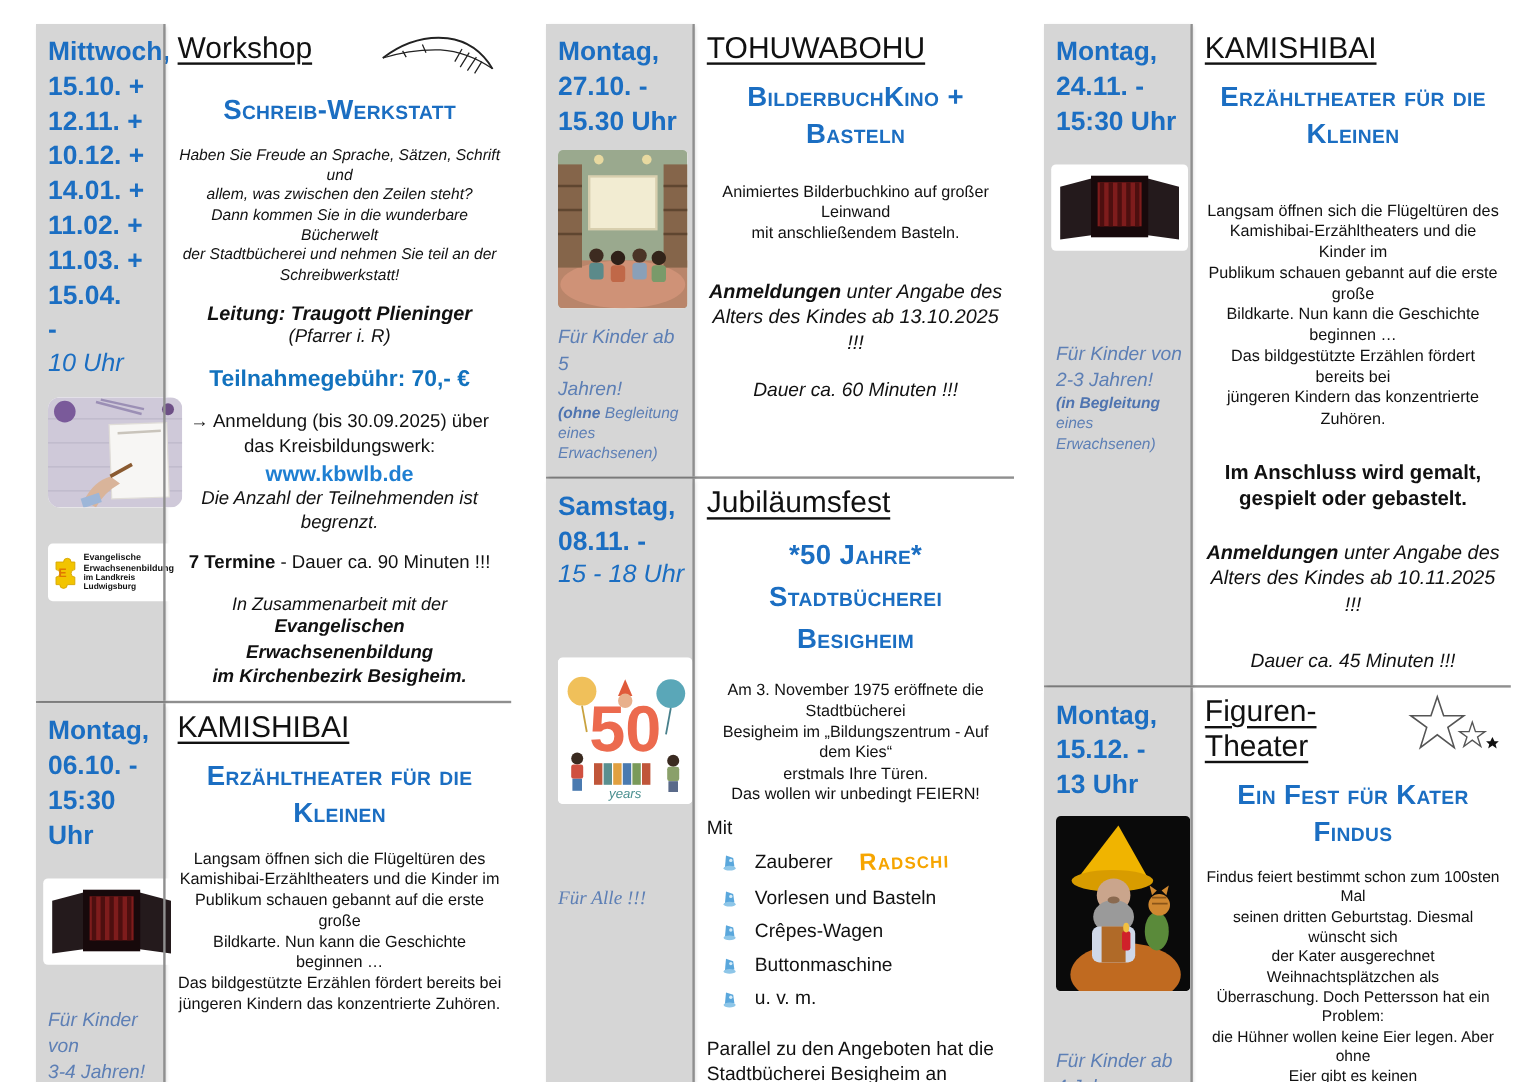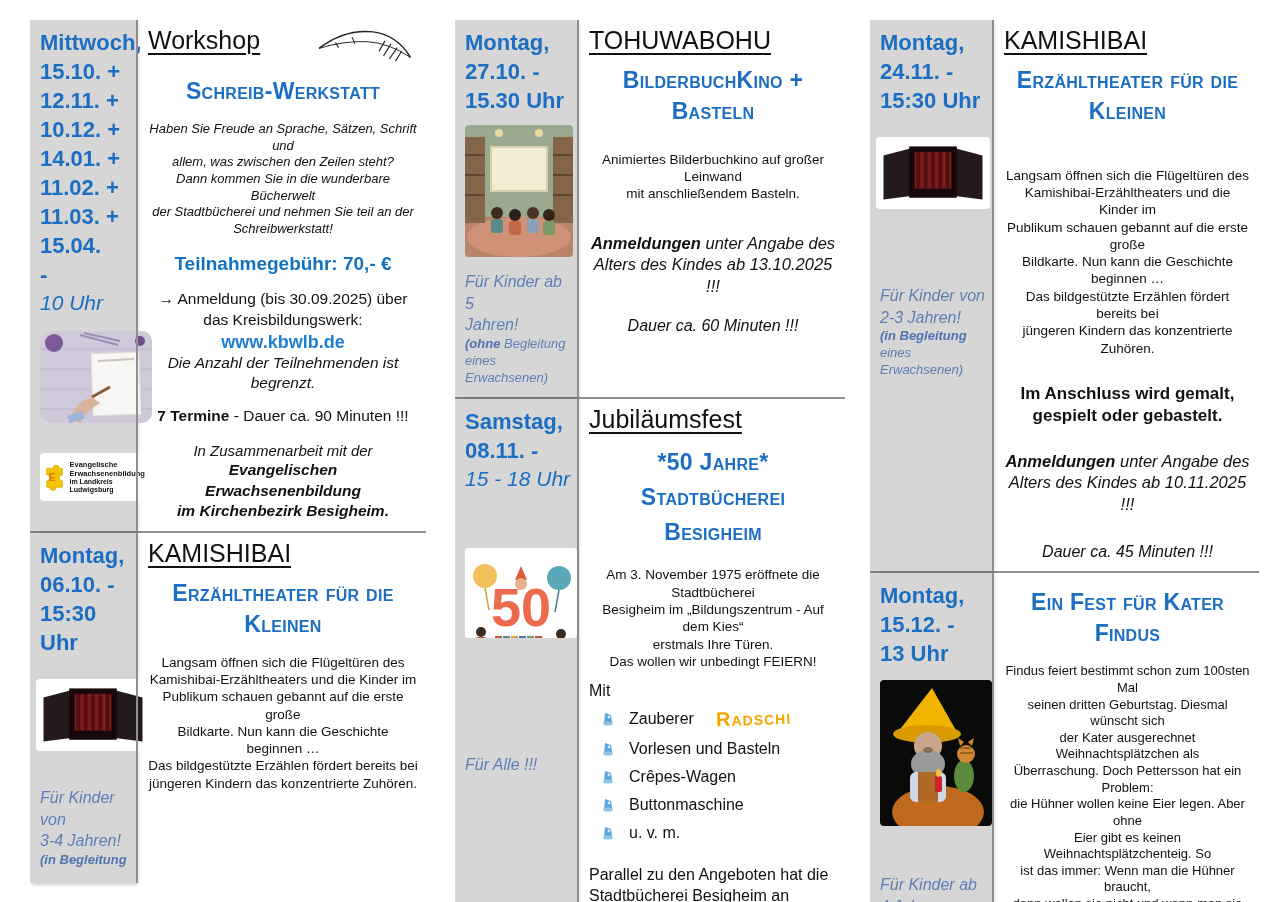--- a/index.html
+++ b/index.html
@@ -128,20 +128,24 @@
             <path d="M30 24 L34 31 M52 17 L56 26 M96 22 L88 36 M104 26 L94 42 M112 31 L102 46 M118 36 L110 49" stroke="#222" stroke-width="1.4" fill="none"></path>
           </svg>
         </span>
       </div>
       <div class="blue-head pre">Schreib-Werkstatt</div>
       <div class="body-13 it pre">Haben Sie Freude an Sprache, Sätzen, Schrift und
 allem, was zwischen den Zeilen steht?
 Dann kommen Sie in die wunderbare Bücherwelt
 der Stadtbücherei und nehmen Sie teil an der
 Schreibwerkstatt!</div>
+      <div style="margin-top:16px;">
+        <div class="b it" style="font-size:16.5px;">Leitung: Traugott Plieninger</div>
+        <div class="it" style="font-size:15.5px;">(Pfarrer i. R)</div>
+      </div>
       <div class="fee">Teilnahmegebühr: 70,- €</div>
       <div class="reg pre">→ Anmeldung (bis 30.09.2025) über
 das Kreisbildungswerk:</div>
       <div class="website">www.kbwlb.de</div>
       <div class="limited pre">Die Anzahl der Teilnehmenden ist
 begrenzt.</div>
       <div class="termine"><span class="b">7 Termine</span><span> - Dauer ca. 90 Minuten !!!</span></div>
       <div class="coop">
         <span>In Zusammenarbeit mit der</span>
         <div class="b pre">Evangelischen
@@ -263,21 +267,21 @@
       <div class="dur" style="margin-top:20px;">Dauer ca. 60 Minuten !!!</div>
     </div>
   </div>
 
   <div class="section divided" style="min-height:537px;">
     <div class="date-cell" style="width:122px;">
       <div class="day-line">Samstag,</div>
       <div class="day-line">08.11. -</div>
       <div class="time-it">15 - 18 Uhr</div>
 
-      <div class="img-box panel-img" style="width:112px;height:90px;margin-top:56px;overflow:hidden;">
+      <div class="img-box panel-img" style="width:112px;height:122px;margin-top:56px;overflow:hidden;">
         <svg viewBox="0 0 112 122" width="112" height="122">
           <rect width="112" height="122" fill="#ffffff"></rect>
           <circle cx="20" cy="28" r="12" fill="#f0c05a"></circle>
             <line x1="20" y1="40" x2="24" y2="62" stroke="#c9a23e" stroke-width="1.5"></line>
           <circle cx="94" cy="30" r="12" fill="#5aa7b8"></circle>
             <line x1="94" y1="42" x2="90" y2="64" stroke="#48808c" stroke-width="1.5"></line>
           <text x="56" y="78" text-anchor="middle" font-size="54" font-weight="bold" fill="#ec6a4e">50</text>
           <polygon points="56,18 62,32 50,32" fill="#e05a3a"></polygon>
             <circle cx="56" cy="36" r="6" fill="#e8b08c"></circle>
           <g>
@@ -295,21 +299,21 @@
             </g>
           <g>
               <circle cx="96" cy="86" r="5" fill="#3a2a20"></circle>
               <rect x="91" y="91" width="10" height="12" rx="2" fill="#8aa06a"></rect>
               <rect x="92" y="103" width="8" height="9" fill="#5a6a8a"></rect>
             </g>
           <text x="56" y="117" text-anchor="middle" font-size="11" fill="#4a8f8f" font-style="italic">years</text>
         </svg>
       </div>
 
-      <div class="audience" style="margin-top:116px;">Für Alle !!!</div>
+      <div class="audience" style="margin-top:68px;font-family:Liberation Serif, serif;">Für Alle !!!</div>
     </div>
 
     <div class="content-cell">
       <div class="cell-title left">Jubiläumsfest</div>
       <div class="blue-head" style="margin-top:14px;">*50 Jahre*</div>
       <div class="blue-head" style="margin-top:4px;">Stadtbücherei</div>
       <div class="blue-head" style="margin-top:4px;">Besigheim</div>
       <div class="body-13 pre" style="font-size:13.5px;margin-top:18px;">Am 3. November 1975 eröffnete die Stadtbücherei
 Besigheim im „Bildungszentrum - Auf dem Kies“
 erstmals Ihre Türen.
@@ -460,20 +464,30 @@
         </svg>
       </div>
 
       <div style="margin-top:48px;">
         <div class="audience">Für Kinder ab</div>
         <div class="audience">4 Jahren</div>
       </div>
     </div>
 
     <div class="content-cell">
+      <div class="title-row">
+        <div class="cell-title">Figuren-Theater</div>
+        <span>
+          <svg viewBox="0 0 90 60" width="80" height="53">
+            <path d="M30 4 L36 22 L55 22 L40 33 L46 52 L30 40 L14 52 L20 33 L5 22 L24 22 Z" fill="none" stroke="#555" stroke-width="1.5"></path>
+            <path d="M63 28 L66 37 L75 37 L68 42 L71 51 L63 45 L55 51 L58 42 L51 37 L60 37 Z" fill="none" stroke="#555" stroke-width="1.3"></path>
+            <path d="M82 42 L84 46 L88 46 L85 49 L86 53 L82 50 L78 53 L79 49 L76 46 L80 46 Z" fill="#111"></path>
+          </svg>
+        </span>
+      </div>
       <div class="blue-head pre">Ein Fest für Kater
 Findus</div>
       <div class="body-13 pre" style="font-size:13px;margin-top:14px;">Findus feiert bestimmt schon zum 100sten Mal
 seinen dritten Geburtstag. Diesmal wünscht sich
 der Kater ausgerechnet Weihnachtsplätzchen als
 Überraschung. Doch Pettersson hat ein Problem:
 die Hühner wollen keine Eier legen. Aber ohne
 Eier gibt es keinen Weihnachtsplätzchenteig. So
 ist das immer: Wenn man die Hühner braucht,
 dann wollen sie nicht und wenn man sie nicht

